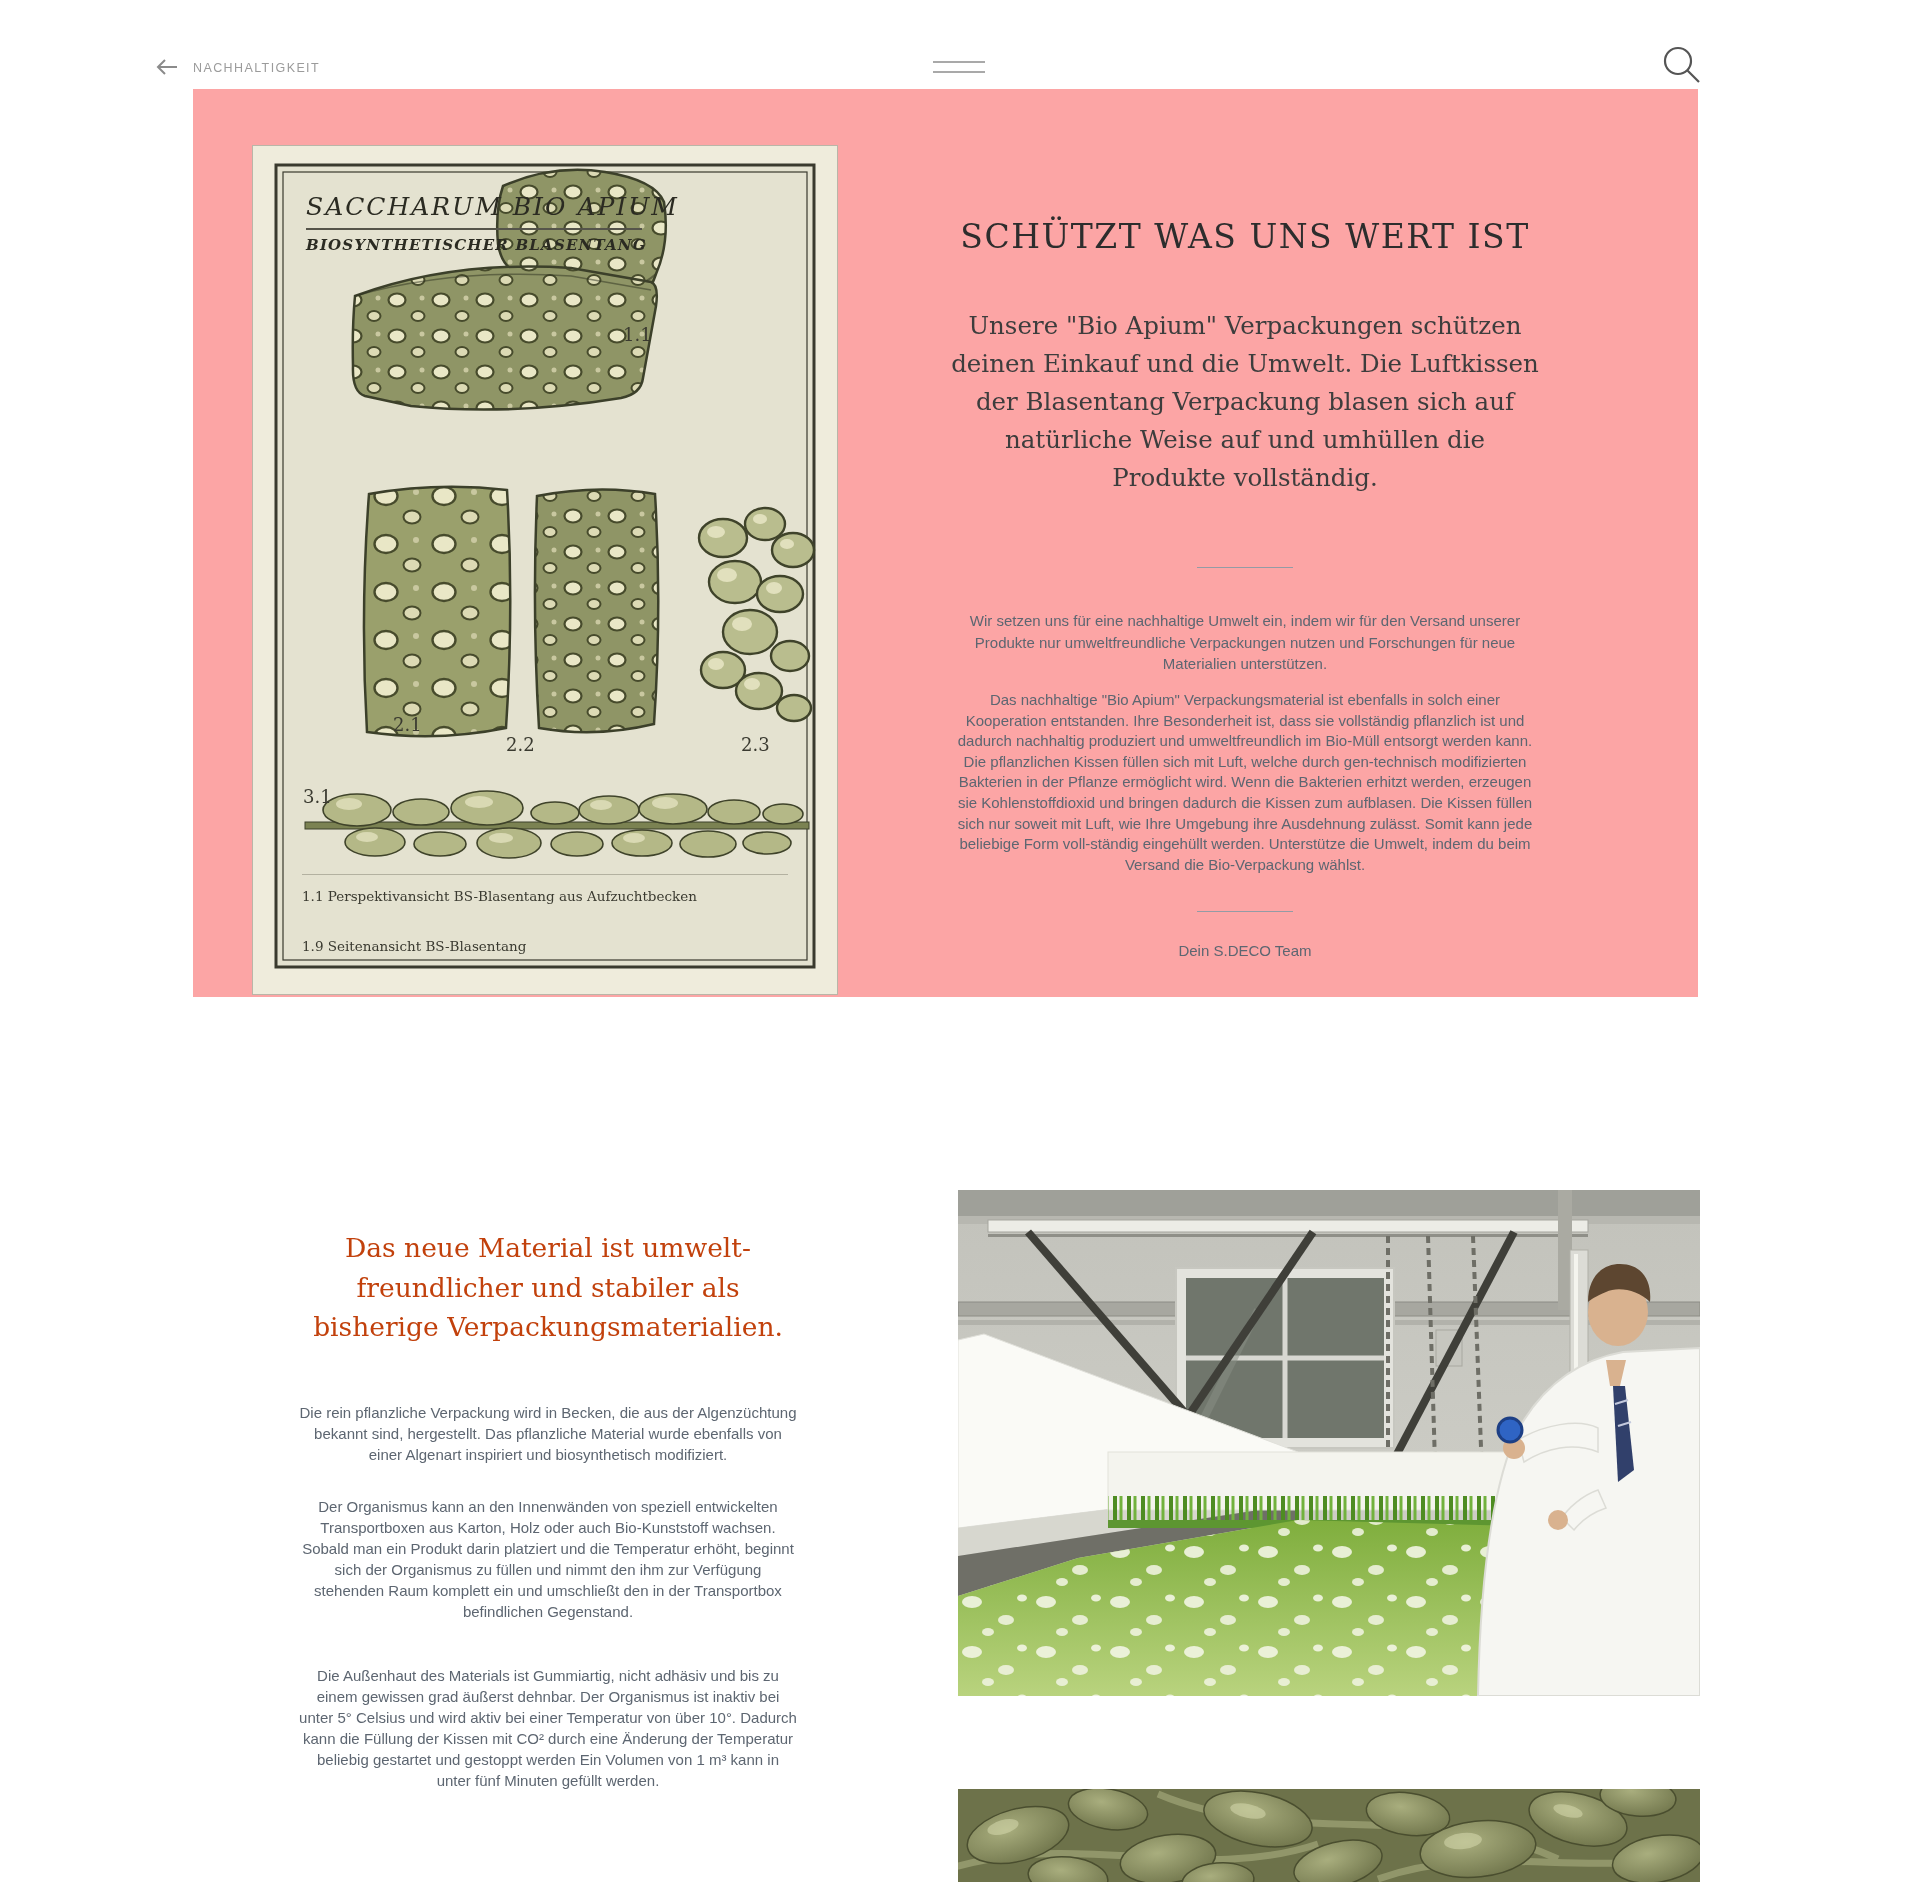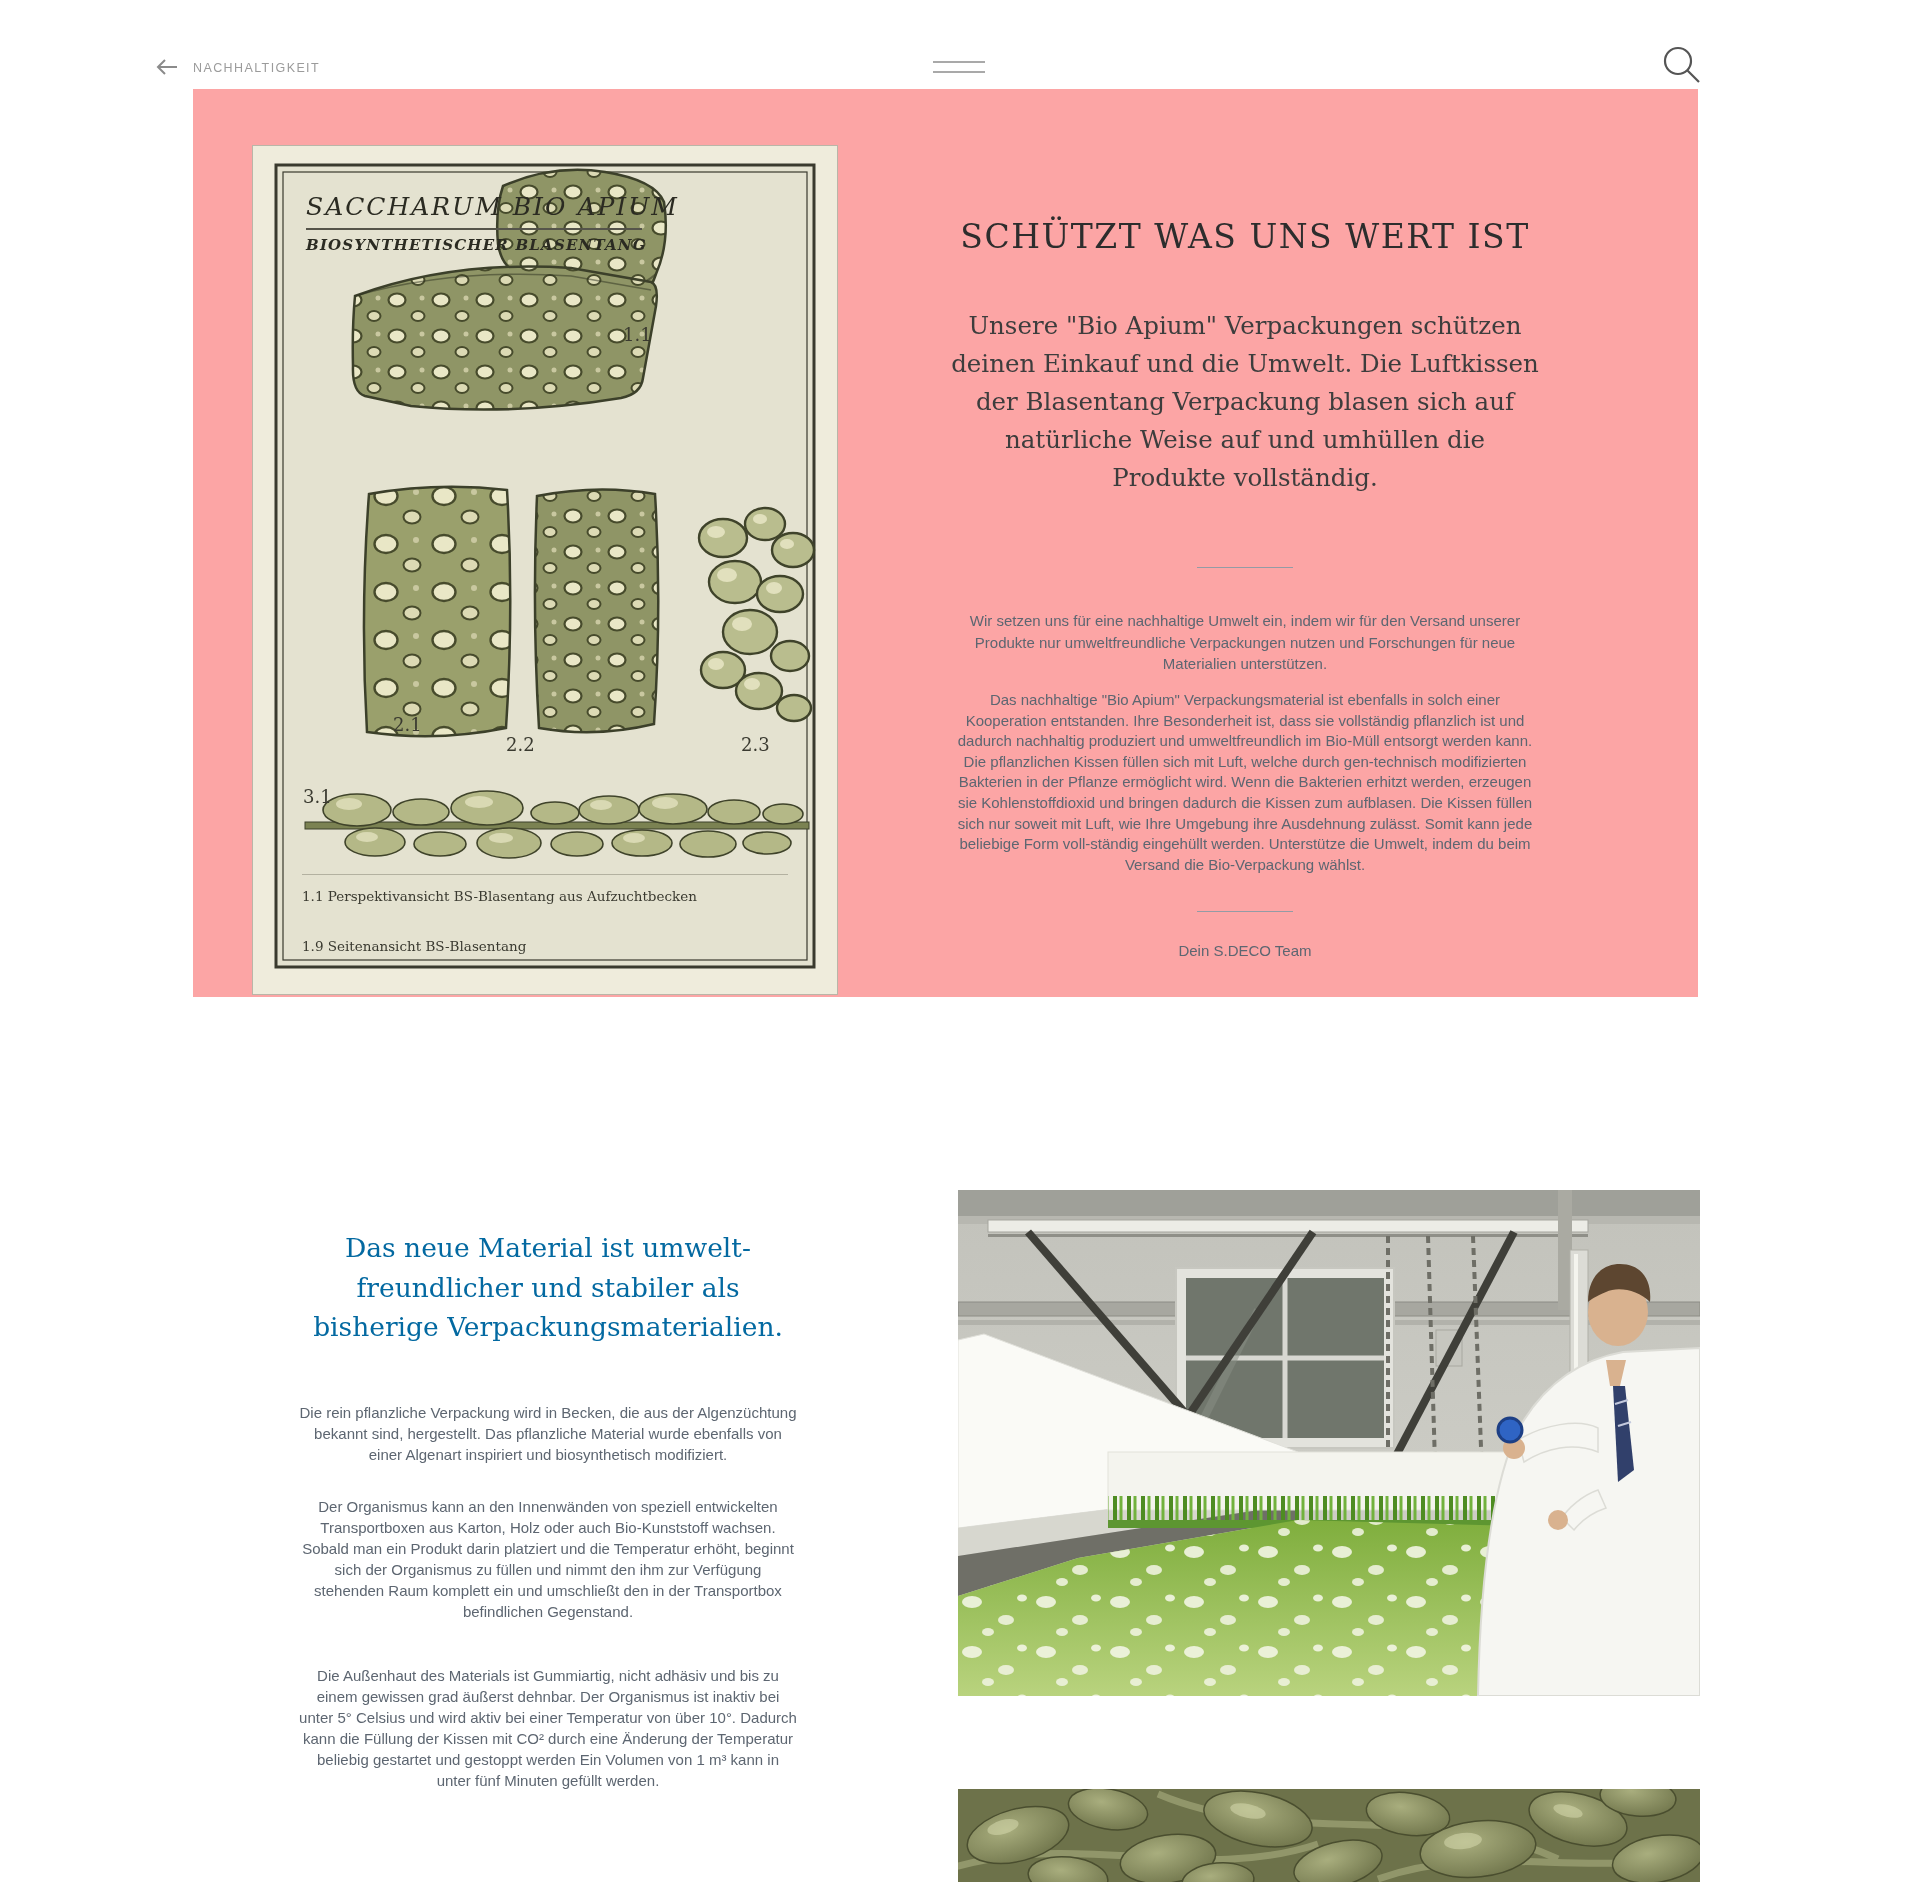--- a/index.html
+++ b/index.html
@@ -43,21 +43,21 @@
   .divider{position:absolute;left:247px;width:96px;border-top:1.5px solid #939ba5;}
   .d1{top:478px;}
   .d2{top:822px;}
   .article-p{position:absolute;left:0;width:590px;font-size:15px;color:#5d6671;}
   .ap1{top:521px;line-height:21.5px;}
   .ap2{top:601px;line-height:20.6px;}
   .signature{position:absolute;left:0;top:853px;width:590px;font-size:15px;color:#5d6671;}
   
   .material-col{position:absolute;left:298px;top:1228px;width:500px;text-align:center;}
   .material-heading{position:absolute;left:0;top:0;width:500px;
-    font-family:"DejaVu Serif","Liberation Serif",serif;font-size:26.5px;line-height:39.5px;color:#0369a1;}
+    font-family:"DejaVu Serif","Liberation Serif",serif;font-size:26.5px;line-height:39.5px;color:#c2410c;}
   .material-p{position:absolute;left:0;width:500px;font-size:15px;line-height:21px;color:#5d6671;}
   .mp1{top:174px;}
   .mp2{top:268px;}
   .mp3{top:437px;}
   .photo{position:absolute;overflow:hidden;}
   .photo-lab{left:958px;top:1190px;width:742px;height:506px;}
   .photo-seaweed{left:958px;top:1789px;width:742px;height:93px;}
   .photo svg{display:block;width:100%;height:100%;}
 </style>
 </head>

